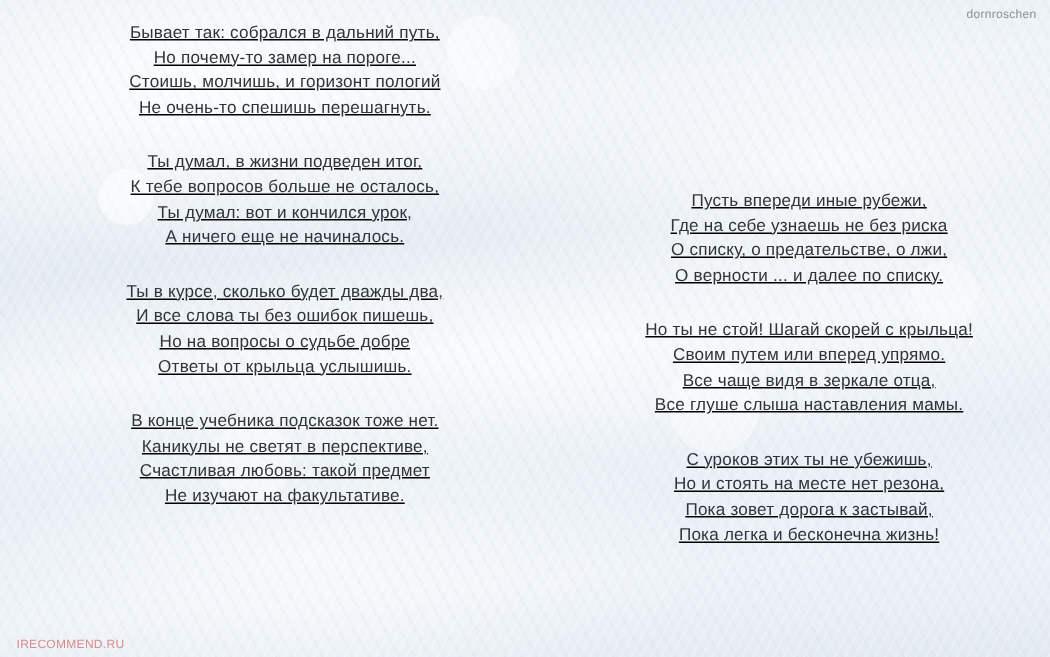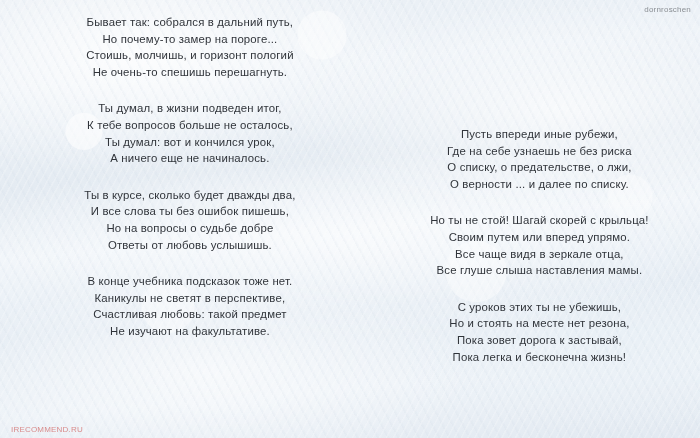--- a/index.html
+++ b/index.html
@@ -17,20 +17,21 @@
     width: 700px;
     height: 438px;
     background:
       radial-gradient(ellipse 60% 40% at 20% 12%, rgba(255,255,255,0.85) 0%, rgba(255,255,255,0) 70%),
       radial-gradient(ellipse 55% 35% at 80% 25%, rgba(255,255,255,0.70) 0%, rgba(255,255,255,0) 70%),
       radial-gradient(ellipse 70% 30% at 50% 55%, rgba(255,255,255,0.55) 0%, rgba(255,255,255,0) 75%),
       radial-gradient(ellipse 50% 30% at 30% 85%, rgba(255,255,255,0.60) 0%, rgba(255,255,255,0) 75%),
       radial-gradient(ellipse 45% 25% at 88% 80%, rgba(233,240,246,0.8) 0%, rgba(255,255,255,0) 75%),
       linear-gradient(175deg, #e8eef4 0%, #eef3f8 18%, #e4ebf2 38%, #f2f6fa 52%, #e6edf4 68%, #eef3f8 84%, #e2e9f1 100%);
     overflow: hidden;
+    text-decoration: underline;
   }
   
   #page::before {
     content: "";
     position: absolute;
     inset: 0;
     background:
       repeating-linear-gradient(118deg, rgba(255,255,255,0.30) 0px, rgba(255,255,255,0.30) 1px, rgba(255,255,255,0) 2px, rgba(255,255,255,0) 6px),
       repeating-linear-gradient(62deg, rgba(205,216,228,0.22) 0px, rgba(205,216,228,0.22) 1px, rgba(255,255,255,0) 3px, rgba(255,255,255,0) 9px);
     opacity: 0.7;
@@ -125,21 +126,21 @@
         <div class="line">Ты думал, в жизни подведен итог,</div>
         <div class="line">К тебе вопросов больше не осталось,</div>
         <div class="line">Ты думал: вот и кончился урок,</div>
         <div class="line">А ничего еще не начиналось.</div>
       </div>
 
       <div class="stanza">
         <div class="line">Ты в курсе, сколько будет дважды два,</div>
         <div class="line">И все слова ты без ошибок пишешь,</div>
         <div class="line">Но на вопросы о судьбе добре</div>
-        <div class="line">Ответы от любовь услышишь.</div>
+        <div class="line">Ответы от крыльца услышишь.</div>
       </div>
 
       <div class="stanza">
         <div class="line">В конце учебника подсказок тоже нет.</div>
         <div class="line">Каникулы не светят в перспективе,</div>
         <div class="line">Счастливая любовь: такой предмет</div>
         <div class="line">Не изучают на факультативе.</div>
       </div>
 
     </div>

